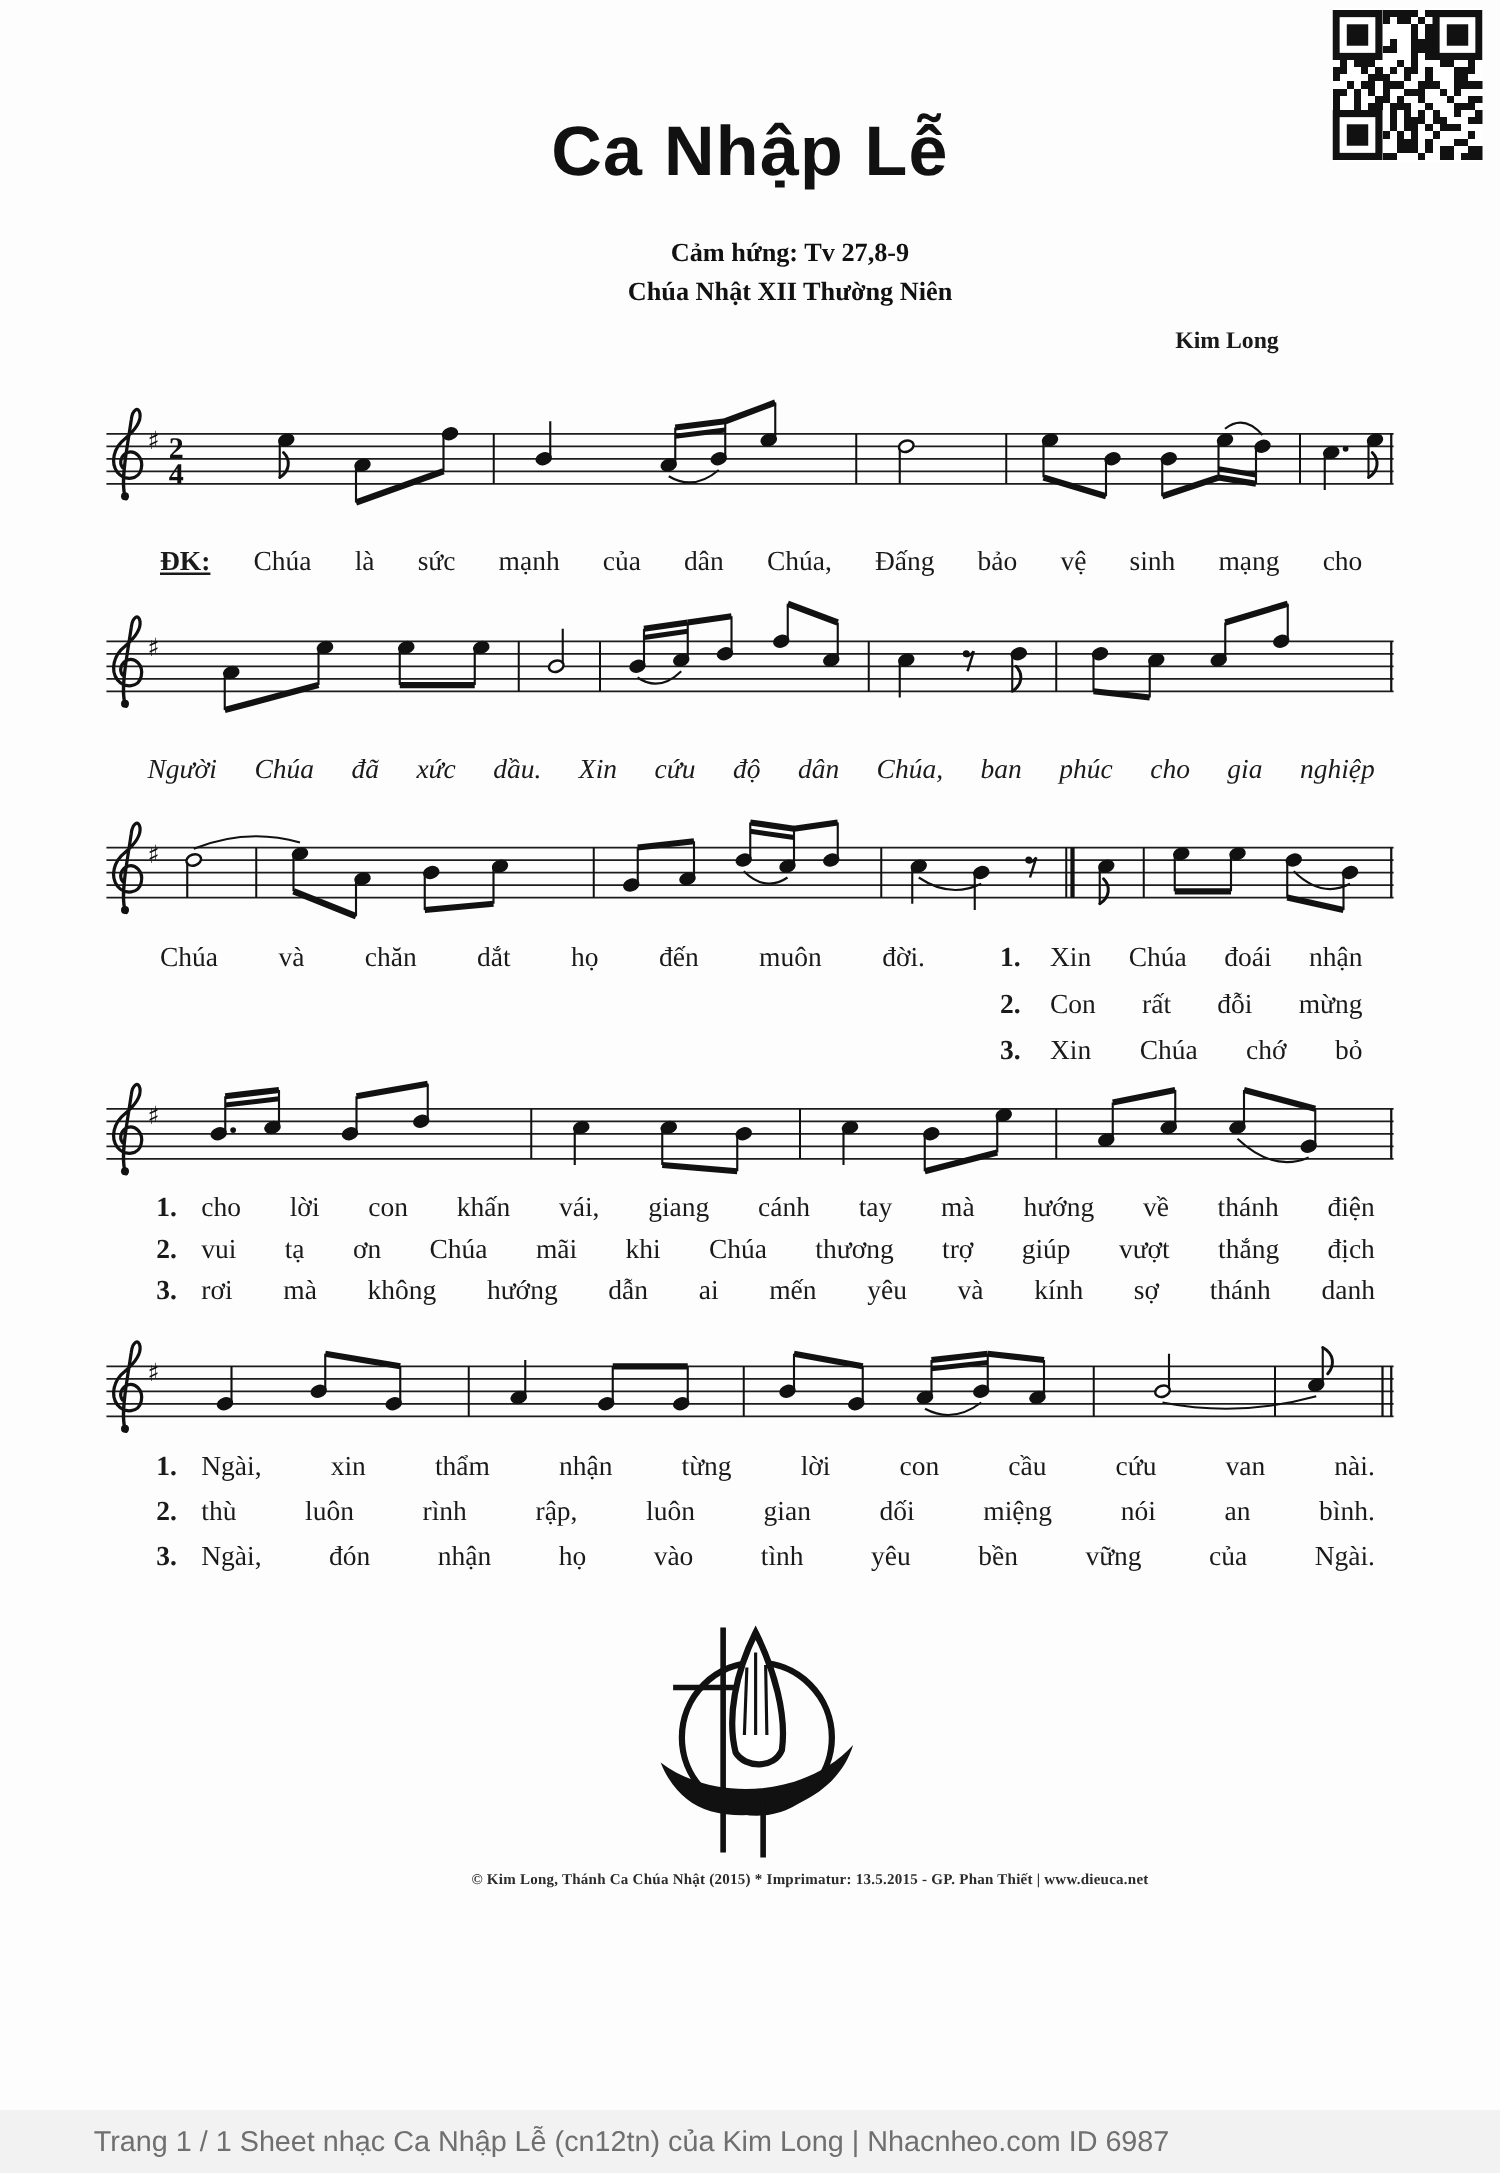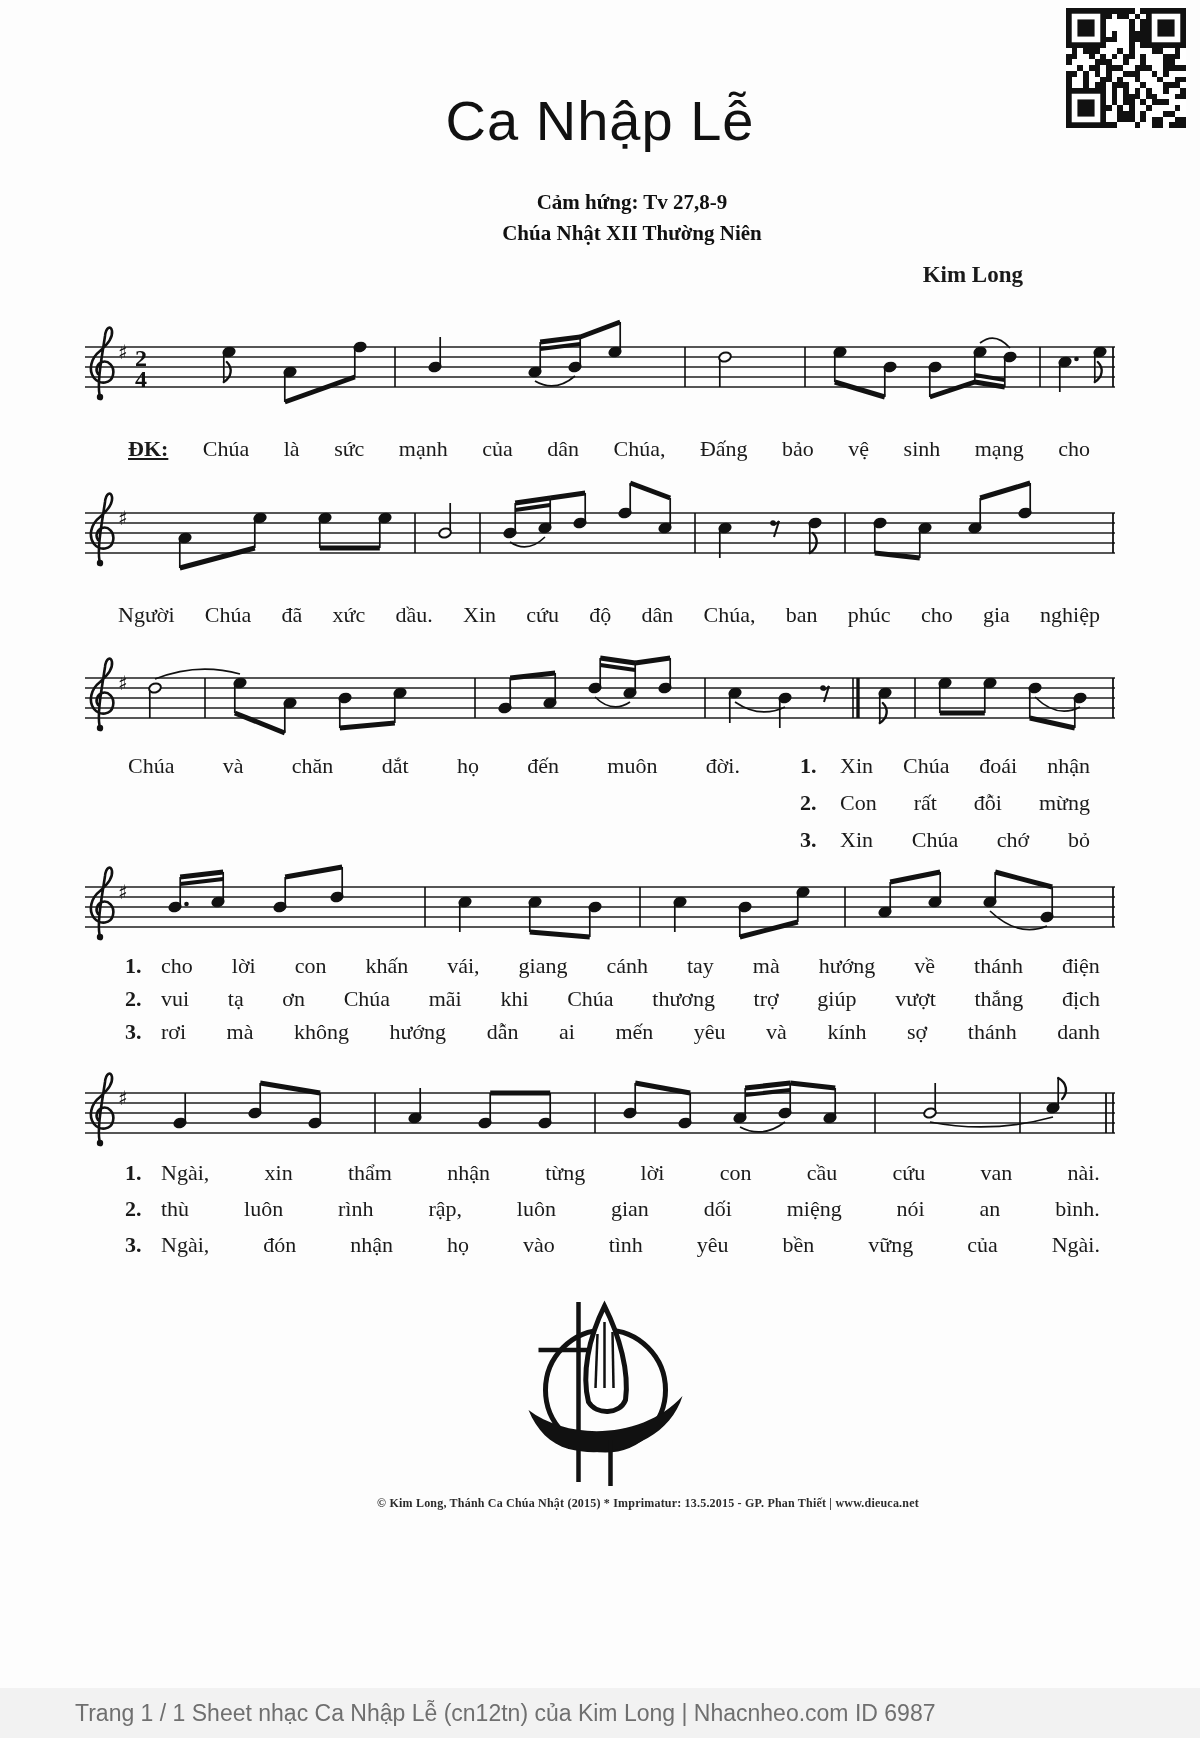--- a/index.html
+++ b/index.html
@@ -1,24 +1,24 @@
 <!DOCTYPE html>
 <html><head>
 <meta charset="utf-8">
 <style>
   html,body{margin:0;padding:0;background:#e8e8e8;}
   #page{position:relative;width:1200px;height:1738px;background:#fdfdfd;margin:0 auto;overflow:hidden;
         font-family:"Liberation Serif","DejaVu Serif",serif;color:#1a1a1a;}
   .abs{position:absolute;}
   .center{left:0;width:100%;text-align:center;}
-  #title{top:88px;font-family:"Liberation Sans","DejaVu Sans",sans-serif;font-weight:normal;font-size:56px;letter-spacing:1px;color:#111;}
+  #title{top:88px;font-family:"Liberation Sans","DejaVu Sans",sans-serif;font-weight:bold;font-size:56px;letter-spacing:1px;color:#111;}
   .subtitle{font-weight:bold;font-size:21px;color:#111;margin-left:32px;}
   #subtitle1{top:190px;}
   #subtitle2{top:221px;}
-  #composer{top:262px;right:177px;font-weight:bold;font-size:23px;}
+  #composer{top:262px;right:177px;font-weight:bold;font-size:19px;}
   .staff{position:absolute;left:85px;width:1030px;height:112px;}
   .lyricline{position:absolute;display:flex;justify-content:space-between;font-size:22px;line-height:26px;white-space:nowrap;align-items:center;}
   .refrain-label{font-weight:bold;text-decoration:underline;}
   .vblock{position:absolute;}
   .vline{display:flex;font-size:22px;line-height:26px;white-space:nowrap;}
   .vnum{font-weight:bold;width:36px;flex:0 0 36px;}
   .vwords{flex:1;display:flex;justify-content:space-between;}
   #cue-col .vline{margin-bottom:11px;}
   #cue-col .vnum{width:40px;flex:0 0 40px;}
   #verses-a .vline{margin-bottom:7px;}
@@ -316,21 +316,21 @@
       <line x1="234.8" y1="80" x2="294.8" y2="80" stroke="#111" stroke-width="5"></line>
       <line x1="430.2" y1="35" x2="465.2" y2="30" stroke="#111" stroke-width="5"></line>
       <line x1="430.2" y1="42" x2="465.2" y2="37" stroke="#111" stroke-width="4"></line>
       <line x1="465.2" y1="30" x2="500.2" y2="25" stroke="#111" stroke-width="5"></line>
       <line x1="545.2" y1="15" x2="585.2" y2="30" stroke="#111" stroke-width="5"></line>
       <line x1="789.8" y1="85" x2="834.8" y2="90" stroke="#111" stroke-width="5"></line>
       <line x1="895.2" y1="30" x2="945.2" y2="15" stroke="#111" stroke-width="5"></line>
       <path d="M425 74 Q 442.5 86 460 69" fill="none" stroke="#111" stroke-width="1.7"></path>
     </svg>
 
-  <div class="lyricline" style="top:602px;left:118px;width:982px;">
+  <div class="lyricline" style="top:602px;left:118px;width:982px;font-style:italic;">
     <span class="words-host" style="display:contents"><span class="w">Người</span><span class="w">Chúa</span><span class="w">đã</span><span class="w">xức</span><span class="w">dầu.</span><span class="w">Xin</span><span class="w">cứu</span><span class="w">độ</span><span class="w">dân</span><span class="w">Chúa,</span><span class="w">ban</span><span class="w">phúc</span><span class="w">cho</span><span class="w">gia</span><span class="w">nghiệp</span></span>
   </div>
 
   <svg class="staff" style="top:633px" viewBox="0 0 1030 112">
       <line x1="0" y1="45" x2="1030" y2="45" stroke="#1c1c1c" stroke-width="1.4"></line>
       <line x1="0" y1="55" x2="1030" y2="55" stroke="#1c1c1c" stroke-width="1.4"></line>
       <line x1="0" y1="65" x2="1030" y2="65" stroke="#1c1c1c" stroke-width="1.4"></line>
       <line x1="0" y1="75" x2="1030" y2="75" stroke="#1c1c1c" stroke-width="1.4"></line>
       <line x1="0" y1="85" x2="1030" y2="85" stroke="#1c1c1c" stroke-width="1.4"></line>
       <path d="M16 97 C12 90 14 74 16 60 L20 34 C21 25 26 23 27 29 C28 36 22 43 15 49 C6 56 3 68 9 76 C15 83 26 82 28 73 C30 64 23 58 17 60 C12 62 10 68 13 72" fill="none" stroke="#111" stroke-width="2.6" stroke-linecap="round"></path>

